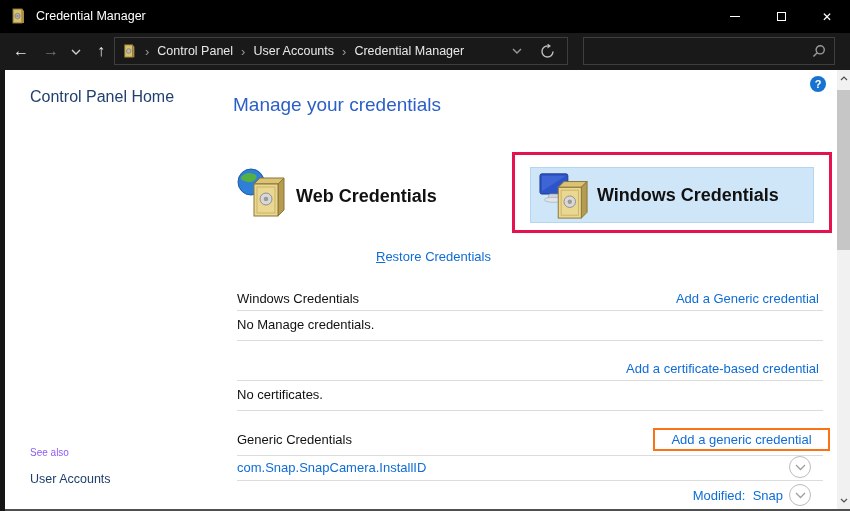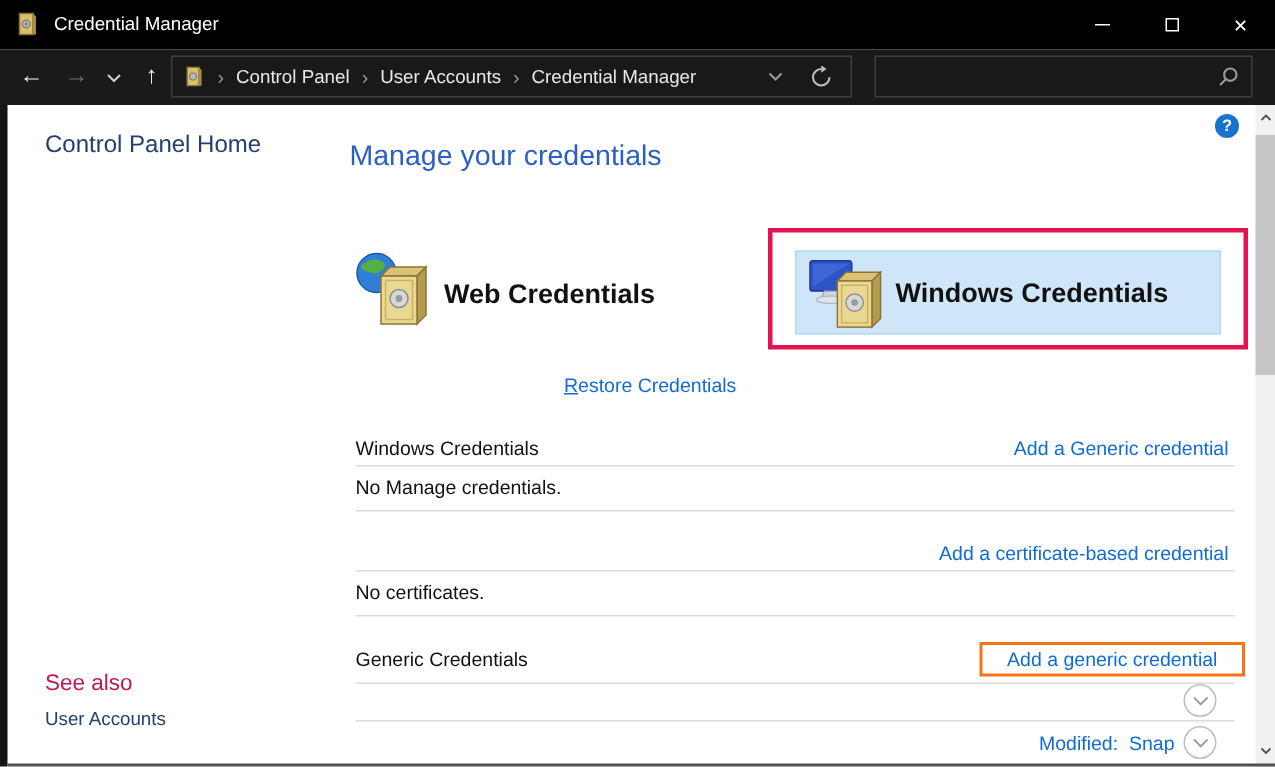--- a/index.html
+++ b/index.html
@@ -35,21 +35,21 @@
   .searchbox { position:absolute; left:583px; top:4px; width:252px; height:28px;
     border:1px solid #3e3e3e; background:#191919; display:flex; align-items:center; }
   .searchbox input { flex:1; background:transparent; border:none; outline:none; color:#ccc;
     font-size:12px; padding:0 8px; font-family:"Liberation Sans",sans-serif; }
   .search-mag { margin-right:8px; display:flex; }
 
   
   .content { position:absolute; top:70px; left:0; right:0; bottom:0; background:#fff; }
   .left-strip { position:absolute; left:0; top:0; width:5px; bottom:0; background:#151515; }
   .sb-home { position:absolute; left:30px; top:18px; font-size:16px; color:#21406e; cursor:pointer; }
-  .sb-seealso { position:absolute; left:30px; top:377px; font-size:15px; color:#be185d; }
+  .sb-seealso { position:absolute; left:30px; top:377px; font-size:10px; color:#8b5cf6; }
   .sb-link { position:absolute; left:30px; top:402px; font-size:12.5px; color:#21406e; cursor:pointer; }
   .help-btn { position:absolute; left:810px; top:6px; width:16px; height:16px; border-radius:50%;
     background:#1773cf; color:#fff; font-size:11px; font-weight:bold; text-align:center; line-height:16px; cursor:pointer; }
 
   
   .scrollbar { position:absolute; right:0; top:0; width:13px; bottom:0; background:#f1f1f1; }
   .sb-arrow { position:absolute; left:0; width:13px; height:15px; display:flex; align-items:center; justify-content:center; }
   .sb-up { top:1px; } .sb-down { bottom:3px; }
   .sb-thumb { position:absolute; left:0; top:20px; width:13px; height:160px; background:#c6c6c6; }
 
@@ -221,20 +221,21 @@
     <div class="divider" style="top:310px"></div>
     <span class="sec-empty" style="top:317px">No certificates.</span>
     <div class="divider" style="top:340px"></div>
 
     <span class="sec-title" style="top:362px">Generic Credentials</span>
     <div class="generic-action-box">
       <span class="sec-action">Add a generic credential</span>
     </div>
     <div class="divider" style="top:385px"></div>
 
+    <span class="cred-name" style="top:390px">com.Snap.SnapCamera.InstallID</span>
     <span class="expand-btn" style="top:386px">
       <svg width="11" height="7" viewBox="0 0 11 7">
           <polyline points="1,1 5.5,5.5 10,1" fill="none" stroke="#9e9e9e" stroke-width="1.3"></polyline>
         </svg>
     </span>
     <div class="divider" style="top:410px"></div>
 
     <span class="cred-mod" style="top:418px">Modified:  Snap</span>
     <span class="expand-btn" style="top:414px">
       <svg width="11" height="7" viewBox="0 0 11 7">

